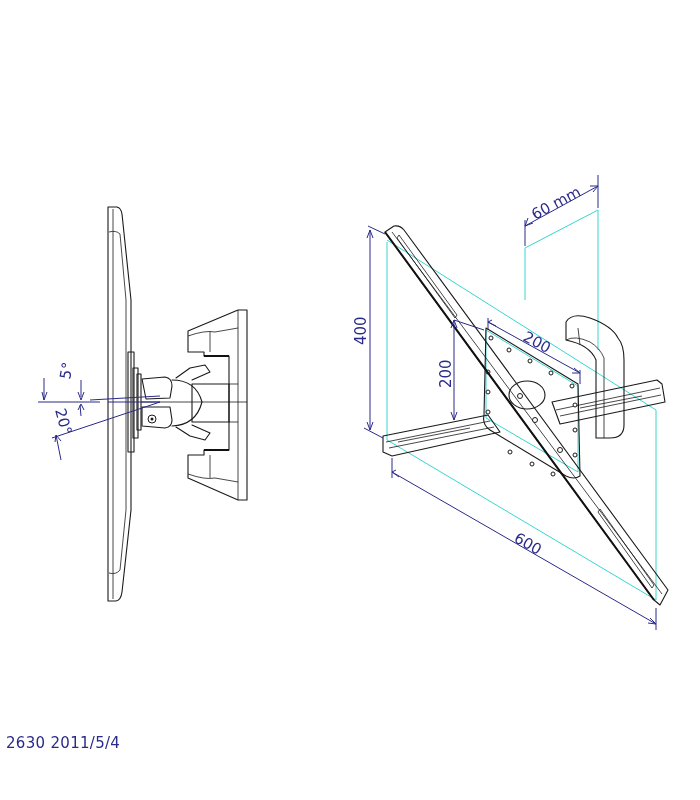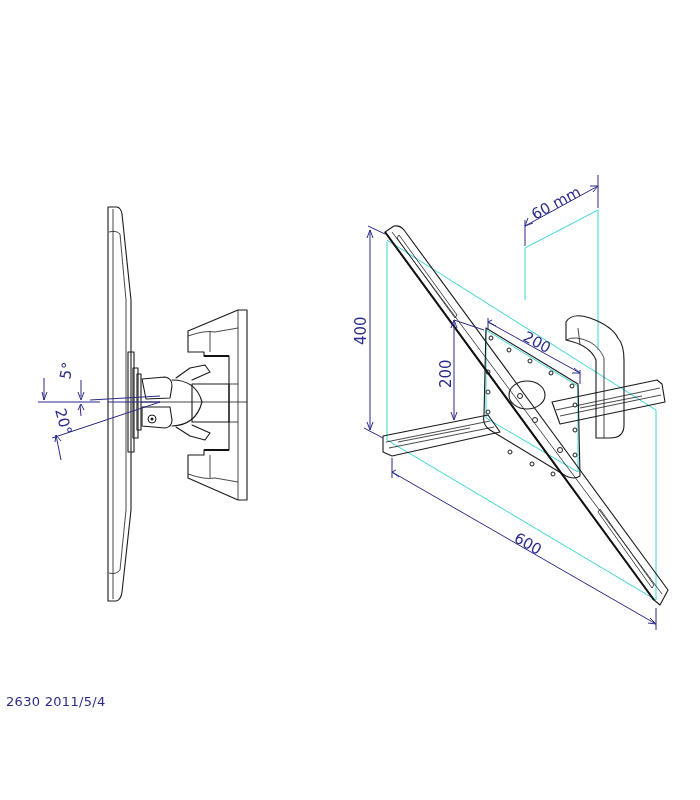--- a/index.html
+++ b/index.html
@@ -5,21 +5,21 @@
   html, body { margin: 0; padding: 0; background: #ffffff; }
   body { width: 700px; height: 800px; position: relative; overflow: hidden; font-family: "DejaVu Sans", sans-serif; }
   #drawing { position: absolute; left: 0; top: 0; width: 700px; height: 800px; }
   .ln { fill: none; stroke: #1a1a1a; stroke-width: 1.1; stroke-linejoin: round; stroke-linecap: round; }
   .lnt { fill: none; stroke: #1a1a1a; stroke-width: 0.8; }
   .lnb { fill: none; stroke: #111; stroke-width: 2; }
   .cy { fill: none; stroke: #38d6d2; stroke-width: 1; }
   .dim { fill: none; stroke: #2a2a8a; stroke-width: 1; }
   .dimtxt { fill: #2a2a8a; font-family: "DejaVu Sans", sans-serif; font-size: 15px; }
   .hole { fill: #fff; stroke: #1a1a1a; stroke-width: 1; }
-  #footer { position: absolute; left: 6px; top: 694px; font-family: "DejaVu Sans", sans-serif; font-size: 13px; color: #2a2a8a; letter-spacing: 0.3px; }
+  #footer { position: absolute; left: 6px; top: 734px; font-family: "DejaVu Sans", sans-serif; font-size: 15px; color: #2a2a8a; letter-spacing: 0.3px; }
 </style>
 </head>
 <body>
 
 <svg id="drawing" viewBox="0 0 700 800" xmlns="http://www.w3.org/2000/svg">
 
   <g>
 
     <g>
       <path class="ln" d="M108,207 L117,207 Q121,208 122,214 L131,300 L131,510 L122,592 Q121,600 116,601 L108,601 Z"></path>

